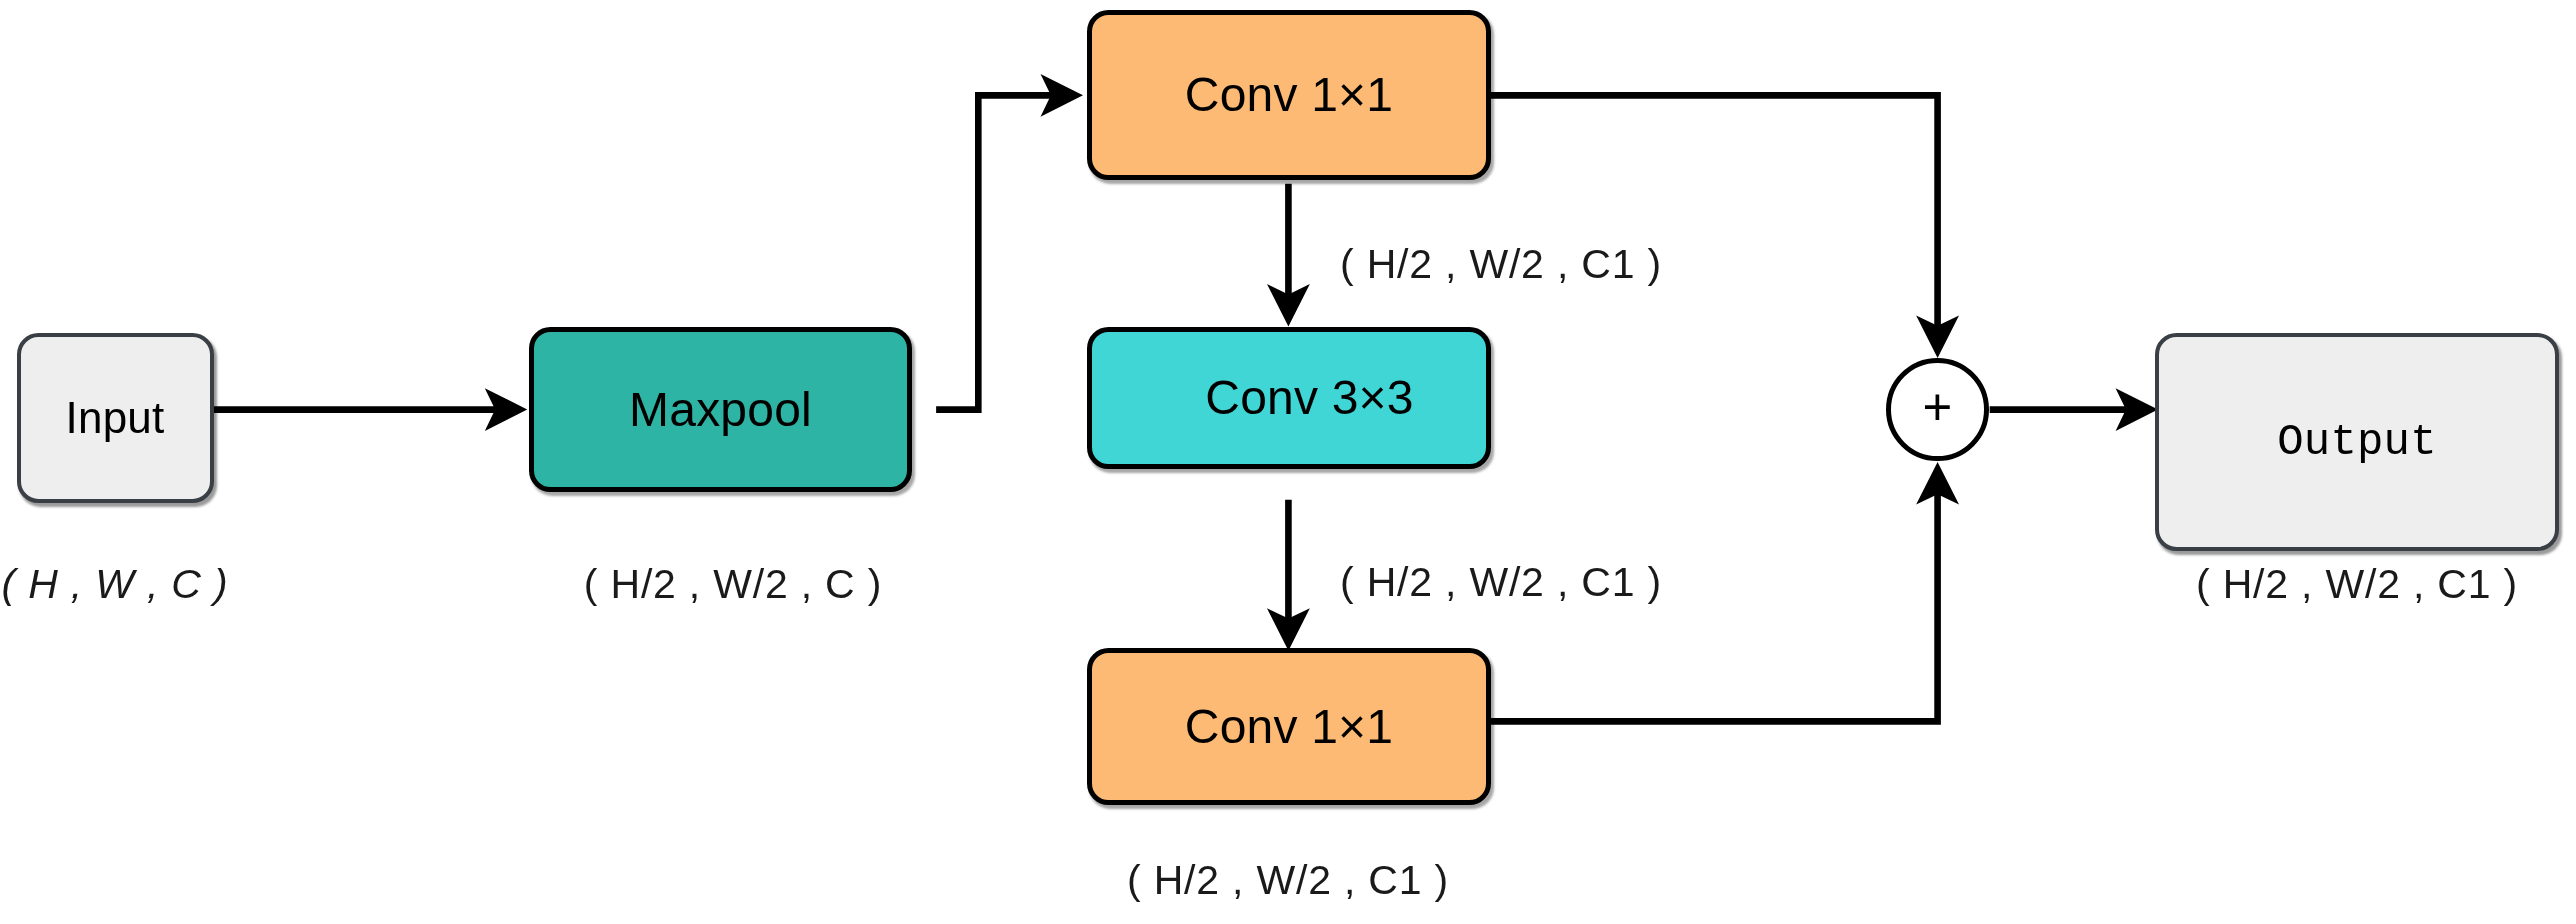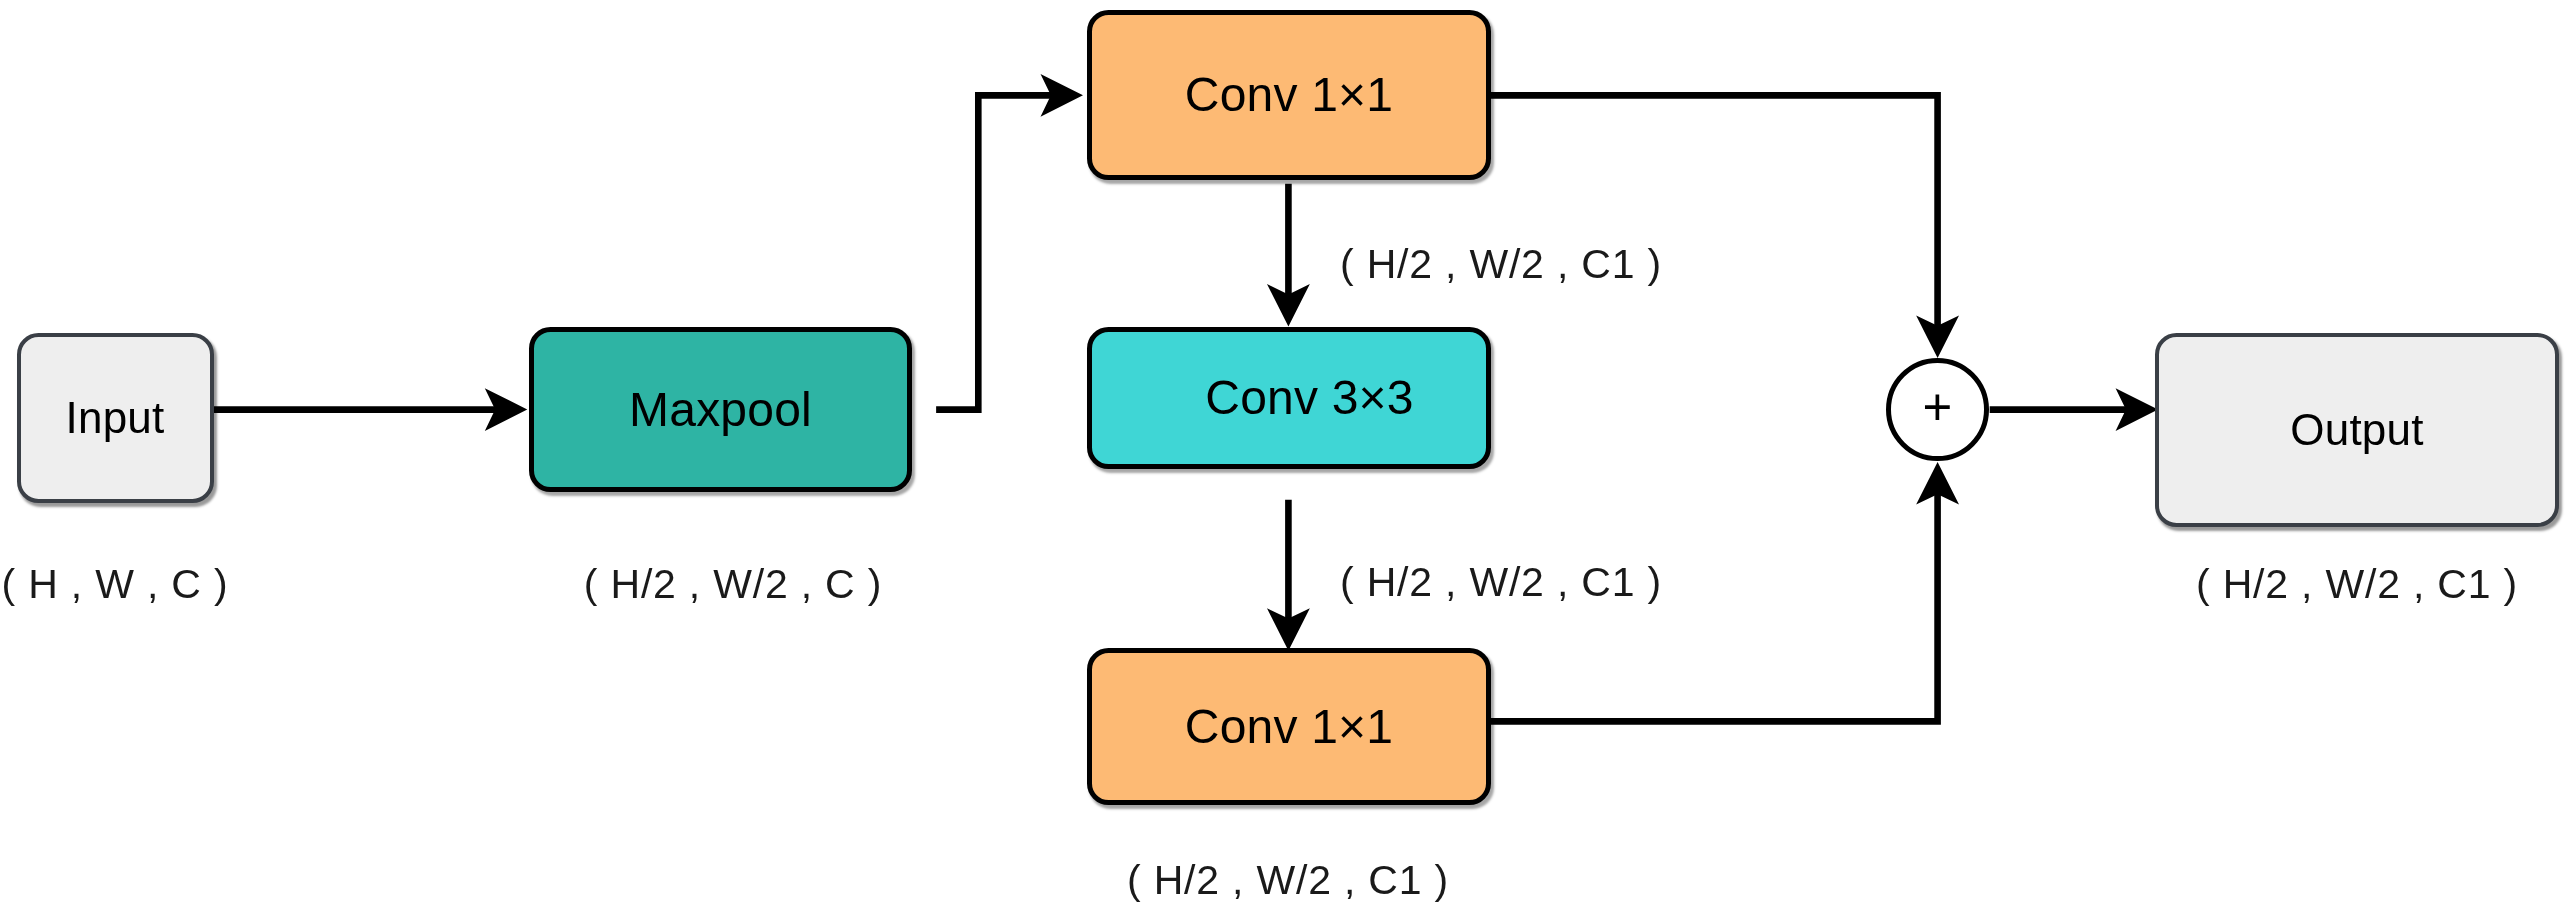--- a/index.html
+++ b/index.html
@@ -120,21 +120,21 @@
 
       <path d="M 1802 872 L 2343 872 L 2343 568" marker-end="url(#ah)"></path>
 
       <path d="M 2406 495 L 2600 495" marker-end="url(#ah)"></path>
     </g>
   </svg>
 
   <div class="node terminal" style="left:16.5px; top:324px; width:197px; height:170px;">
     <span class="node-label">Input</span>
   </div>
-  <div class="shape-caption centered" style="left:115px; top:564px;">( H , W , C )</div>
+  <div class="shape-caption centered" style="left:115px; top:564px;font-style:italic;">( H , W , C )</div>
 
   <div class="node op maxpool" style="left:529px; top:327px; width:383px; height:165px;">
     <span class="node-label">Maxpool</span>
   </div>
   <div class="shape-caption centered" style="left:733px; top:564px;">( H/2 , W/2 , C )</div>
 
   <div class="node op conv1" style="left:1087px; top:10px; width:404px; height:170px;">
     <span class="node-label">Conv 1×1</span>
   </div>
   <div class="shape-caption left" style="left:1340px; top:244px;">( H/2 , W/2 , C1 )</div>
@@ -146,19 +146,19 @@
 
   <div class="node op conv1" style="left:1087px; top:648px; width:404px; height:157px;">
     <span class="node-label">Conv 1×1</span>
   </div>
   <div class="shape-caption centered" style="left:1288px; top:860px;">( H/2 , W/2 , C1 )</div>
 
   <div class="add-node" style="left:1886px; top:358px; width:103px; height:103px;">
     <span class="plus-glyph">+</span>
   </div>
 
-  <div class="node terminal" style="left:2155px; top:324px; width:404px; height:194px;">
+  <div class="node terminal" style="left:2155px; top:324px; width:404px; height:218px;font-family:Liberation Mono, monospace;">
     <span class="node-label">Output</span>
   </div>
   <div class="shape-caption centered" style="left:2357px; top:564px;">( H/2 , W/2 , C1 )</div>
 
 </div>
 
 
 </body></html>

